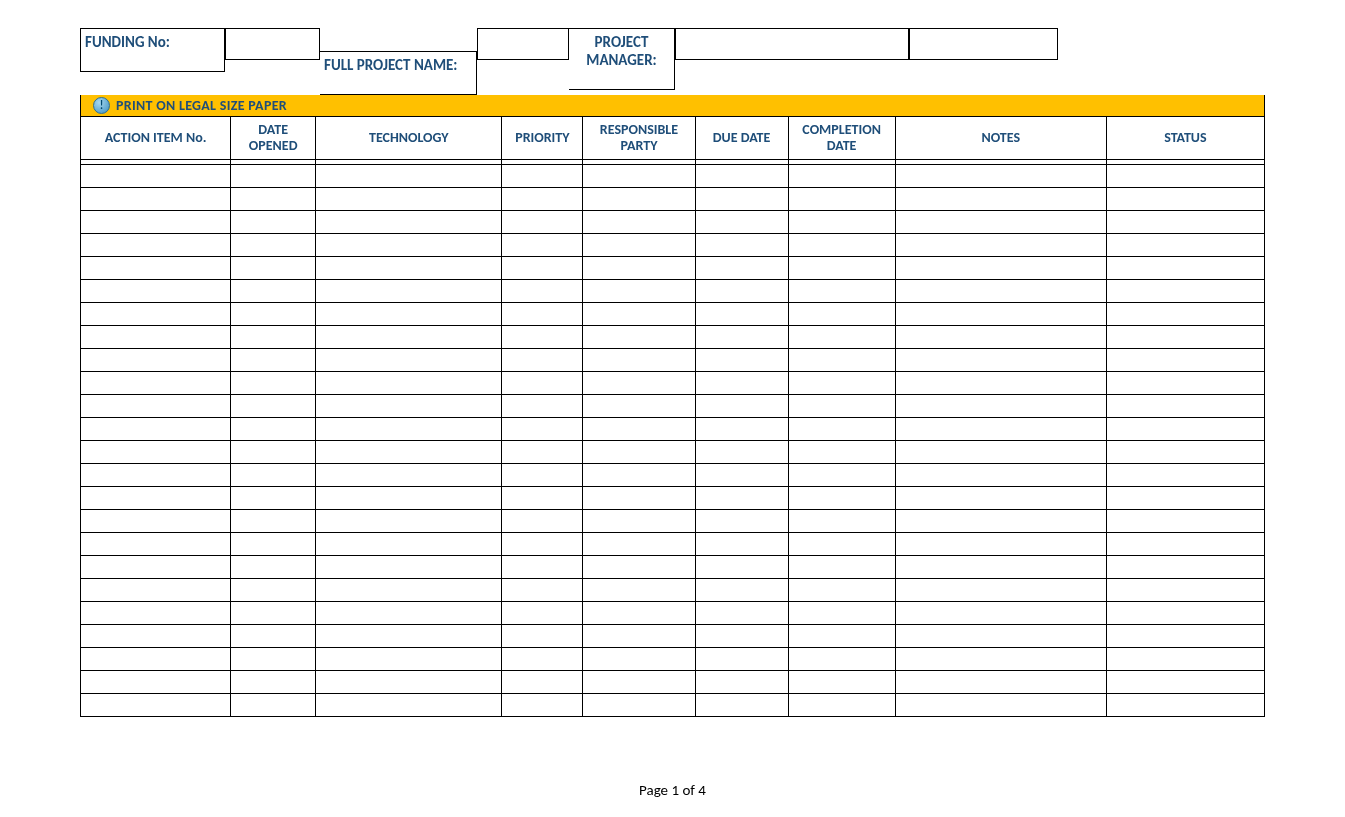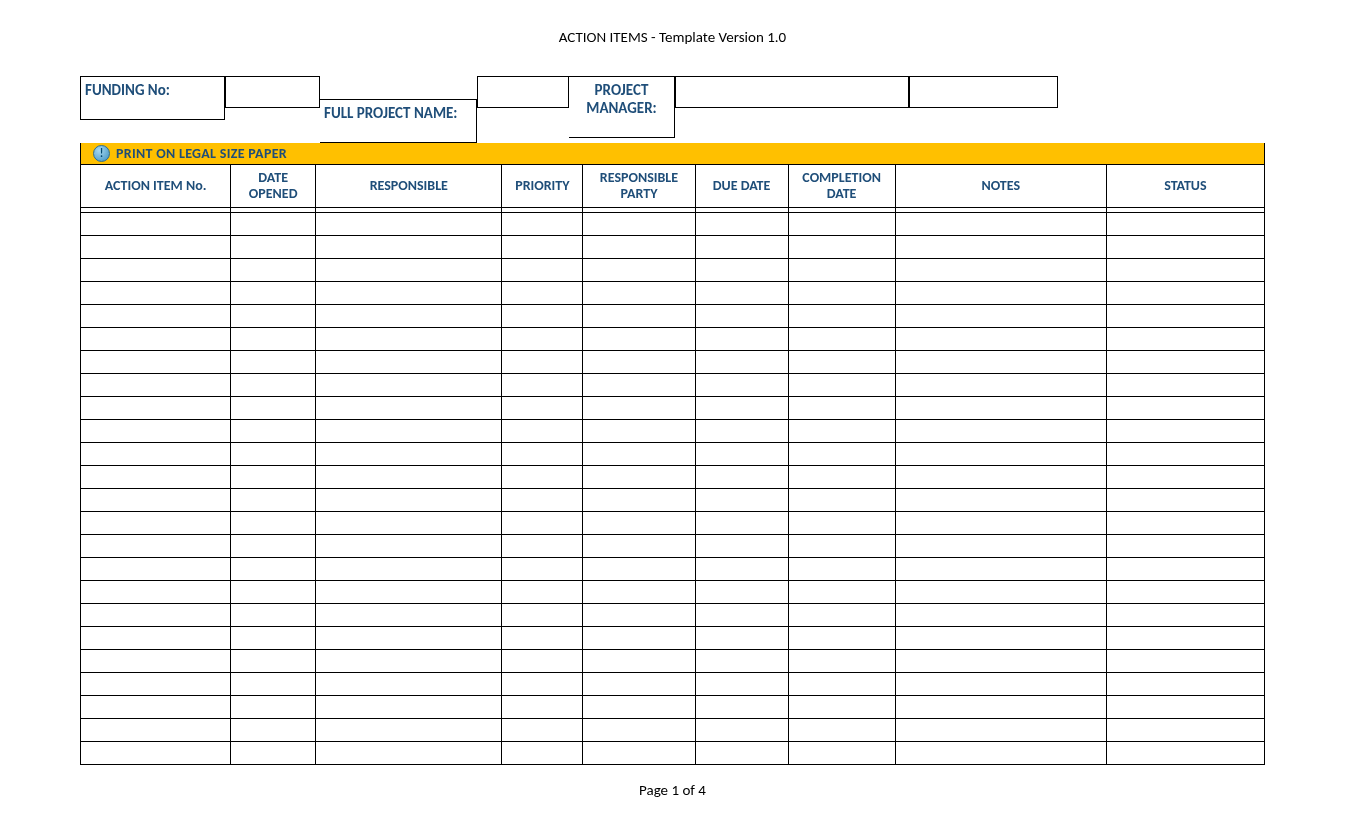--- a/index.html
+++ b/index.html
@@ -32,21 +32,20 @@
   table.grid tbody td{border:1px solid #000;height:22px;padding:0;}
   
   .w1{width:150px}.w2{width:85px}.w3{width:186px}.w4{width:81px}.w5{width:112px}.w6{width:93px}.w7{width:107px}.w8{width:211px}.w9{width:158px}
   
   .footer{position:absolute;bottom:18px;left:0;right:0;text-align:center;font-size:15px;}
 </style>
 </head>
 <body>
 
 <div class="page">
-  <div class="doc-title">ACTION ITEMS - Template Version 1.0</div>
 
   <div class="sheet">
 
     <div class="info-row">
       <div class="lbl c1">FUNDING No:</div>
       <div class="c2"></div>
       <div class="lbl c3" style="border-left:none;margin-top:23px;">FULL PROJECT NAME:</div>
       <div class="c4"></div>
       <div class="lbl c5" style="border-left:none;">PROJECT MANAGER:</div>
       <div class="c6"></div>
@@ -67,21 +66,21 @@
           <col class="w5">
           <col class="w6">
           <col class="w7">
           <col class="w8">
           <col class="w9">
       </colgroup>
       <thead>
         <tr>
           <th>ACTION ITEM No.</th>
           <th>DATE OPENED</th>
-          <th>RESPONSIBLE</th>
+          <th>TECHNOLOGY</th>
           <th>PRIORITY</th>
           <th>RESPONSIBLE PARTY</th>
           <th>DUE DATE</th>
           <th>COMPLETION DATE</th>
           <th>NOTES</th>
           <th>STATUS</th>
         </tr>
         <tr class="dash">
           <td></td>
             <td></td>

